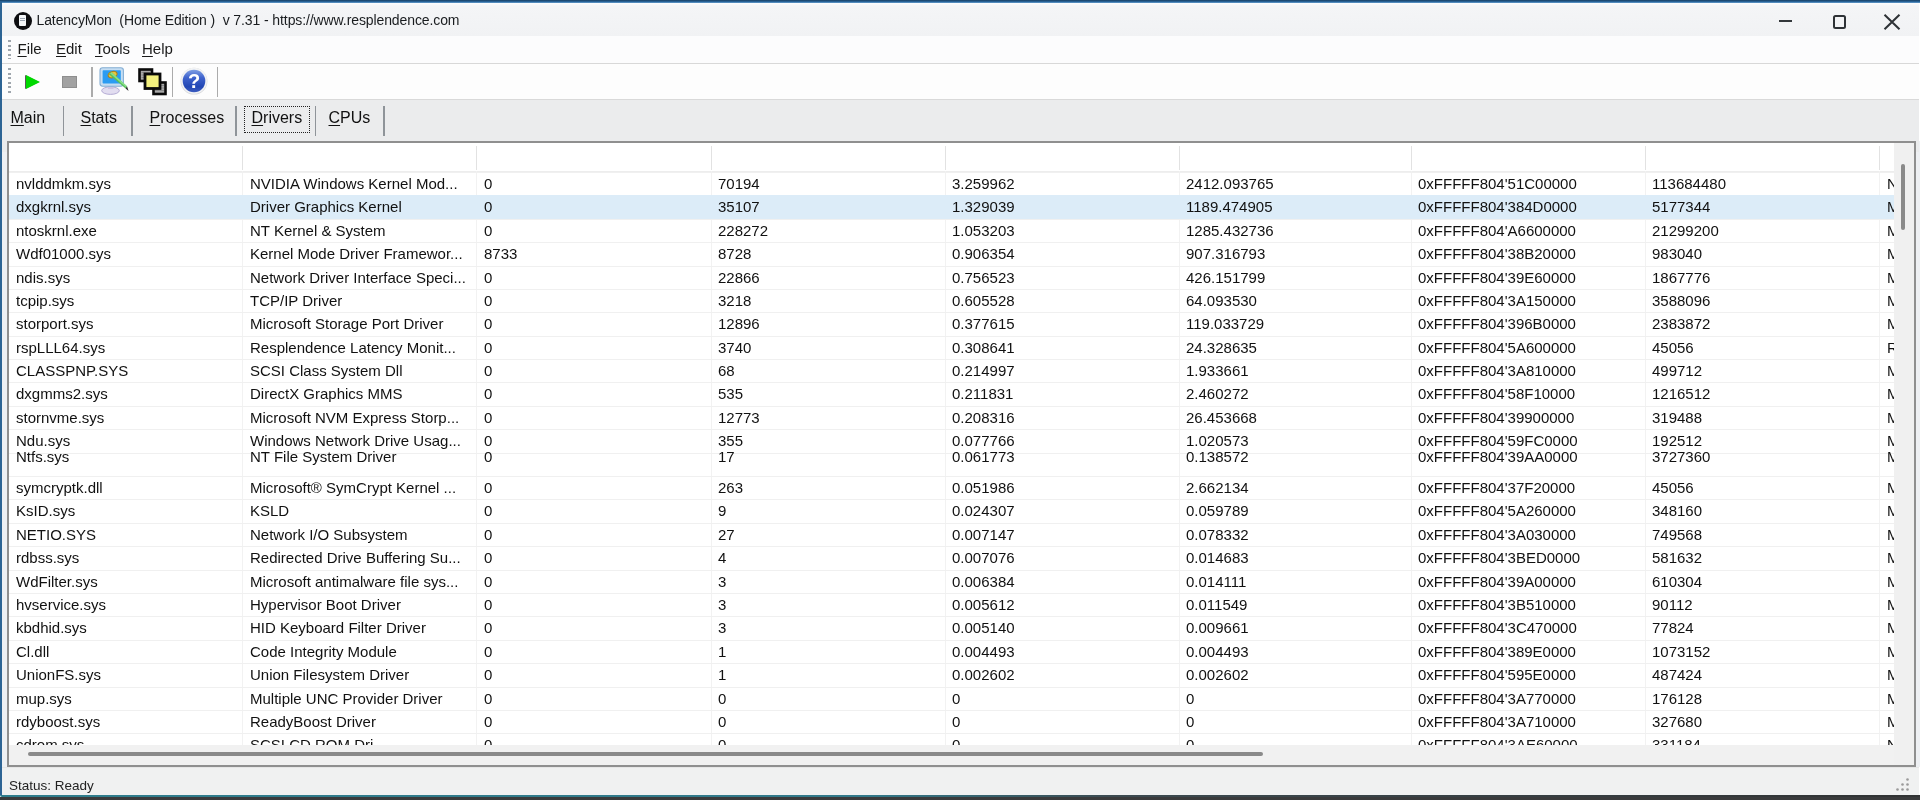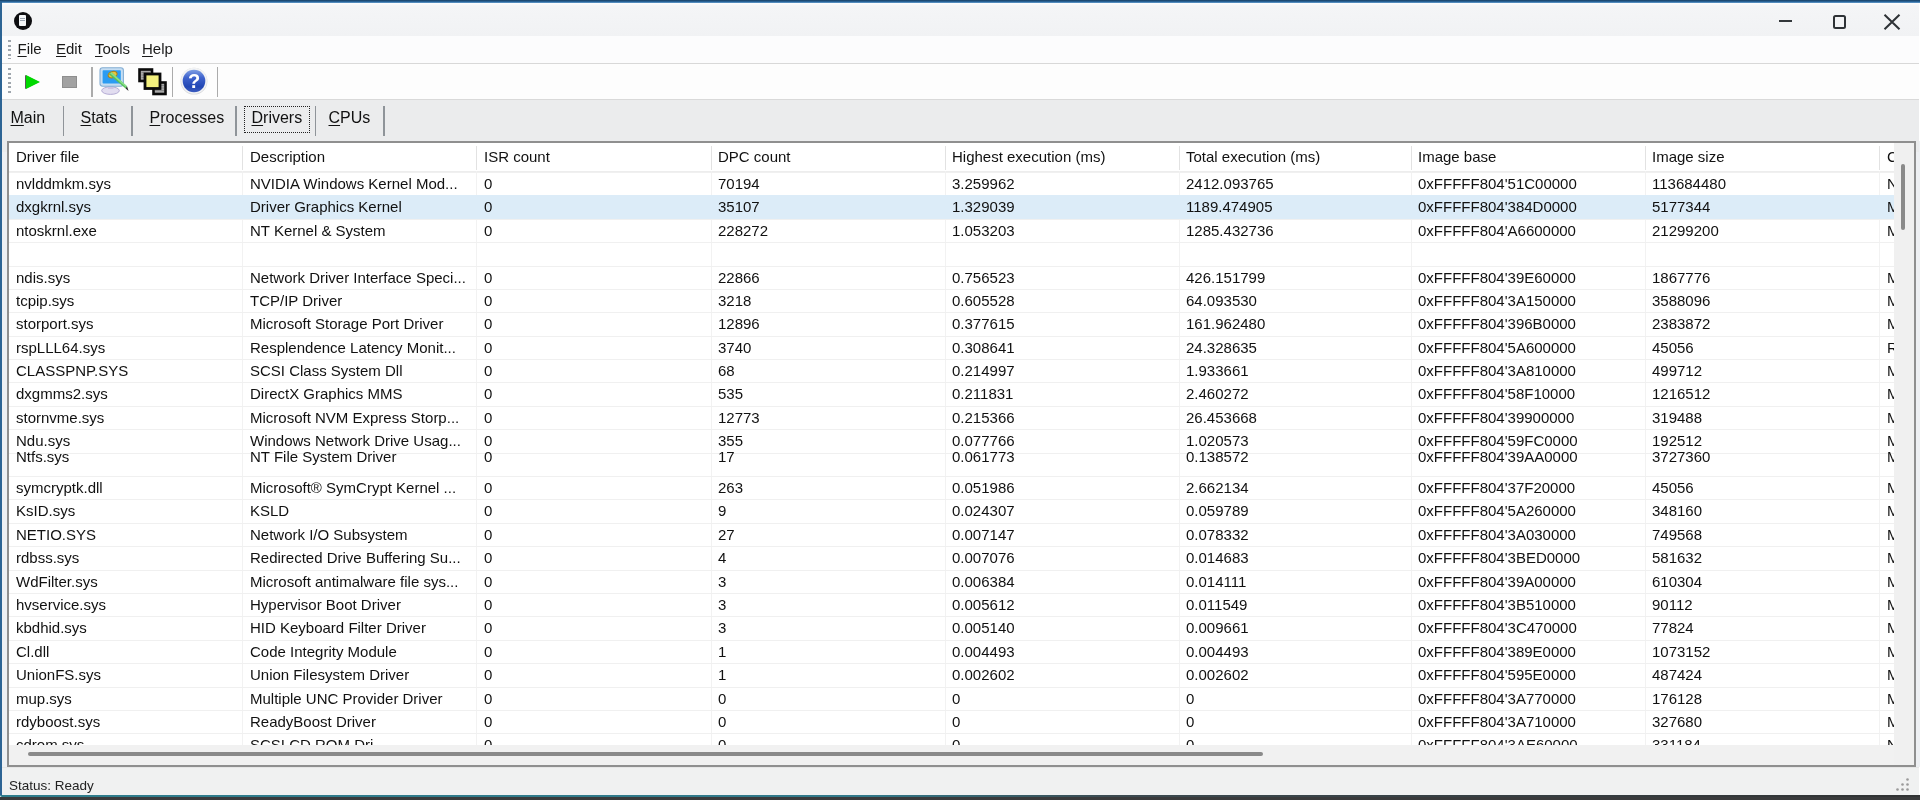--- a/index.html
+++ b/index.html
@@ -79,20 +79,21 @@
 <div class="abs" style="left:1915px;top:141px;width:5px;height:626px;background:#eef0f3"></div>
 <div class="abs" id="leftborder"></div>
 
 <div class="abs" id="titlebar">
   <div class="abs" id="appicon">
       <span class="doc">
         <i></i>
         <b></b>
       </span>
     </div>
+  <div class="abs" id="title">LatencyMon&nbsp; (Home Edition )&nbsp; v 7.31 - https://www.resplendence.com</div>
   <div class="abs" id="btnmin"></div>
   <div class="abs" id="btnmax"></div>
   <div class="abs" id="btnclose">
       <svg width="18" height="16" viewBox="0 0 18 16">
     <path d="M1.5 0.7 L16.5 15.3 M16.5 0.7 L1.5 15.3" stroke="#2e3236" stroke-width="2"></path>
       </svg>
     </div>
 </div>
 
 <div class="abs" id="menubar">
@@ -168,31 +169,20 @@
 <div class="abs" id="tbl">
     <div class="in">
 <div class="hv" style="left:233px"></div>
 <div class="hv" style="left:467px"></div>
 <div class="hv" style="left:702px"></div>
 <div class="hv" style="left:936px"></div>
 <div class="hv" style="left:1170px"></div>
 <div class="hv" style="left:1402px"></div>
 <div class="hv" style="left:1636px"></div>
 <div class="hv" style="left:1870px"></div>
-<div id="headrow">
-        <span style="left:7px">Driver file</span>
-        <span style="left:241px">Description</span>
-        <span style="left:475px">ISR count</span>
-        <span style="left:709px">DPC count</span>
-        <span style="left:943px">Highest execution (ms)</span>
-        <span style="left:1177px">Total execution (ms)</span>
-        <span style="left:1409px">Image base</span>
-        <span style="left:1643px">Image size</span>
-        <span style="left:1878px">C</span>
-      </div>
 <div id="headline"></div>
 <div class="bv" style="left:233px"></div>
 <div class="bv" style="left:467px"></div>
 <div class="bv" style="left:702px"></div>
 <div class="bv" style="left:936px"></div>
 <div class="bv" style="left:1170px"></div>
 <div class="bv" style="left:1402px"></div>
 <div class="bv" style="left:1636px"></div>
 <div class="bv" style="left:1870px"></div>
 <div class="bh" style="top:28.9px"></div>
@@ -246,20 +236,31 @@
         <span style="left:7px">ntoskrnl.exe</span>
         <span style="left:241px">NT Kernel &amp; System</span>
         <span style="left:475px">0</span>
         <span style="left:709px">228272</span>
         <span style="left:943px">1.053203</span>
         <span style="left:1177px">1285.432736</span>
         <span style="left:1409px">0xFFFFF804'A6600000</span>
         <span style="left:1643px">21299200</span>
         <span style="left:1878px">M</span>
       </div>
+<div class="tr" style="top:99.1px;">
+        <span style="left:7px">Wdf01000.sys</span>
+        <span style="left:241px">Kernel Mode Driver Framewor...</span>
+        <span style="left:475px">8733</span>
+        <span style="left:709px">8728</span>
+        <span style="left:943px">0.906354</span>
+        <span style="left:1177px">907.316793</span>
+        <span style="left:1409px">0xFFFFF804'38B20000</span>
+        <span style="left:1643px">983040</span>
+        <span style="left:1878px">M</span>
+      </div>
 <div class="tr" style="top:122.5px;">
         <span style="left:7px">ndis.sys</span>
         <span style="left:241px">Network Driver Interface Speci...</span>
         <span style="left:475px">0</span>
         <span style="left:709px">22866</span>
         <span style="left:943px">0.756523</span>
         <span style="left:1177px">426.151799</span>
         <span style="left:1409px">0xFFFFF804'39E60000</span>
         <span style="left:1643px">1867776</span>
         <span style="left:1878px">M</span>
@@ -274,21 +275,21 @@
         <span style="left:1409px">0xFFFFF804'3A150000</span>
         <span style="left:1643px">3588096</span>
         <span style="left:1878px">M</span>
       </div>
 <div class="tr" style="top:169.2px;">
         <span style="left:7px">storport.sys</span>
         <span style="left:241px">Microsoft Storage Port Driver</span>
         <span style="left:475px">0</span>
         <span style="left:709px">12896</span>
         <span style="left:943px">0.377615</span>
-        <span style="left:1177px">161.962480</span>
+        <span style="left:1177px">119.033729</span>
         <span style="left:1409px">0xFFFFF804'396B0000</span>
         <span style="left:1643px">2383872</span>
         <span style="left:1878px">M</span>
       </div>
 <div class="tr" style="top:192.6px;">
         <span style="left:7px">rspLLL64.sys</span>
         <span style="left:241px">Resplendence Latency Monit...</span>
         <span style="left:475px">0</span>
         <span style="left:709px">3740</span>
         <span style="left:943px">0.308641</span>
@@ -317,21 +318,21 @@
         <span style="left:1177px">2.460272</span>
         <span style="left:1409px">0xFFFFF804'58F10000</span>
         <span style="left:1643px">1216512</span>
         <span style="left:1878px">M</span>
       </div>
 <div class="tr" style="top:262.8px;">
         <span style="left:7px">stornvme.sys</span>
         <span style="left:241px">Microsoft NVM Express Storp...</span>
         <span style="left:475px">0</span>
         <span style="left:709px">12773</span>
-        <span style="left:943px">0.215366</span>
+        <span style="left:943px">0.208316</span>
         <span style="left:1177px">26.453668</span>
         <span style="left:1409px">0xFFFFF804'39900000</span>
         <span style="left:1643px">319488</span>
         <span style="left:1878px">M</span>
       </div>
 <div class="tr" style="top:286.2px;">
         <span style="left:7px">Ndu.sys</span>
         <span style="left:241px">Windows Network Drive Usag...</span>
         <span style="left:475px">0</span>
         <span style="left:709px">355</span>

